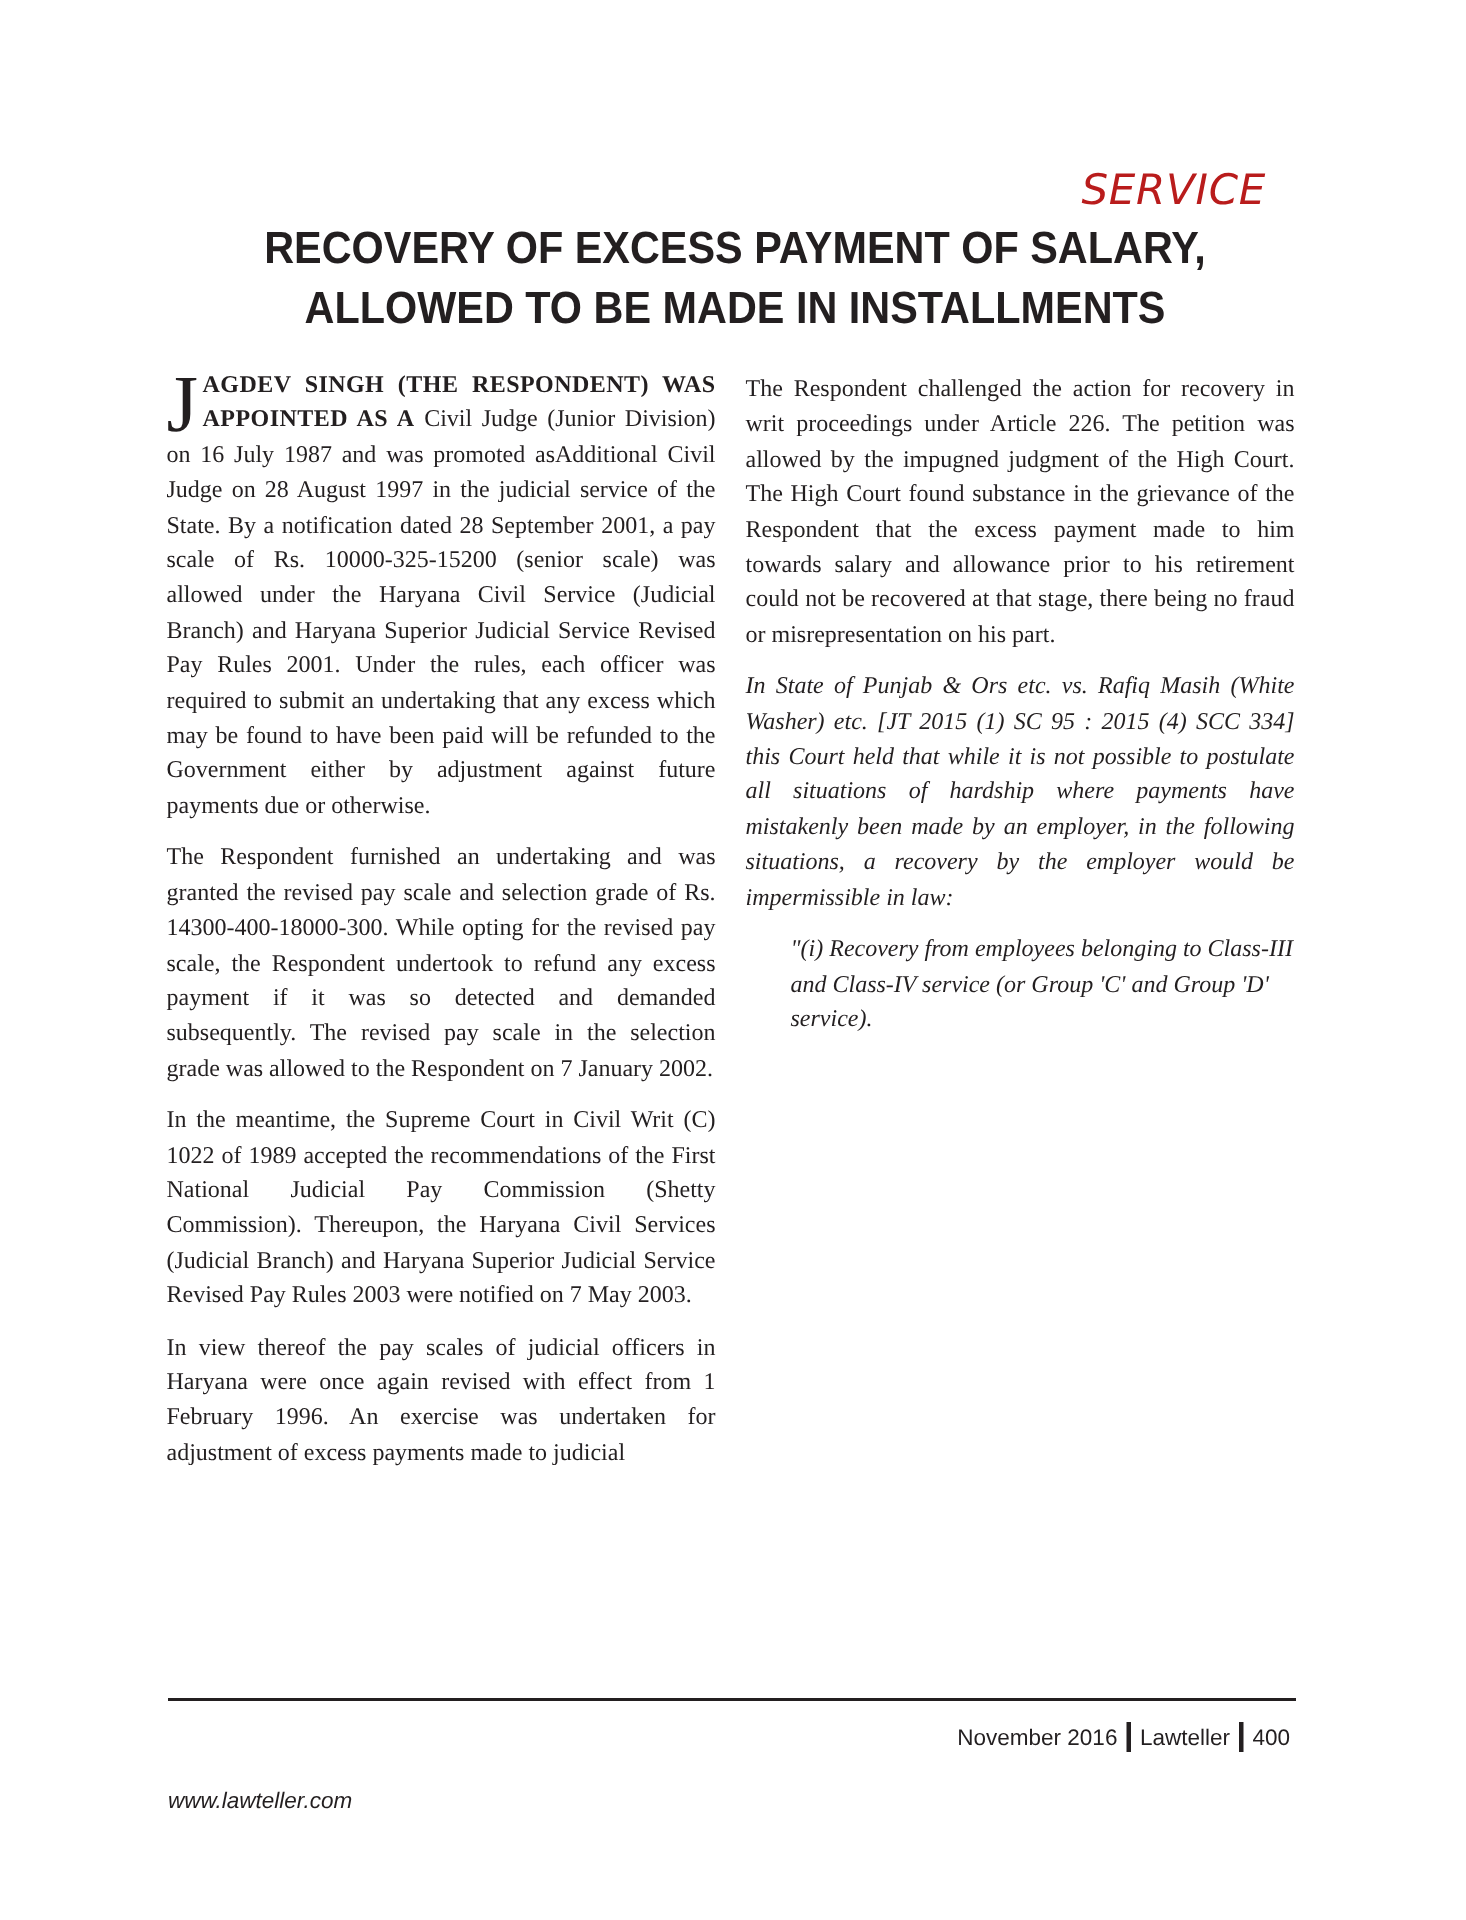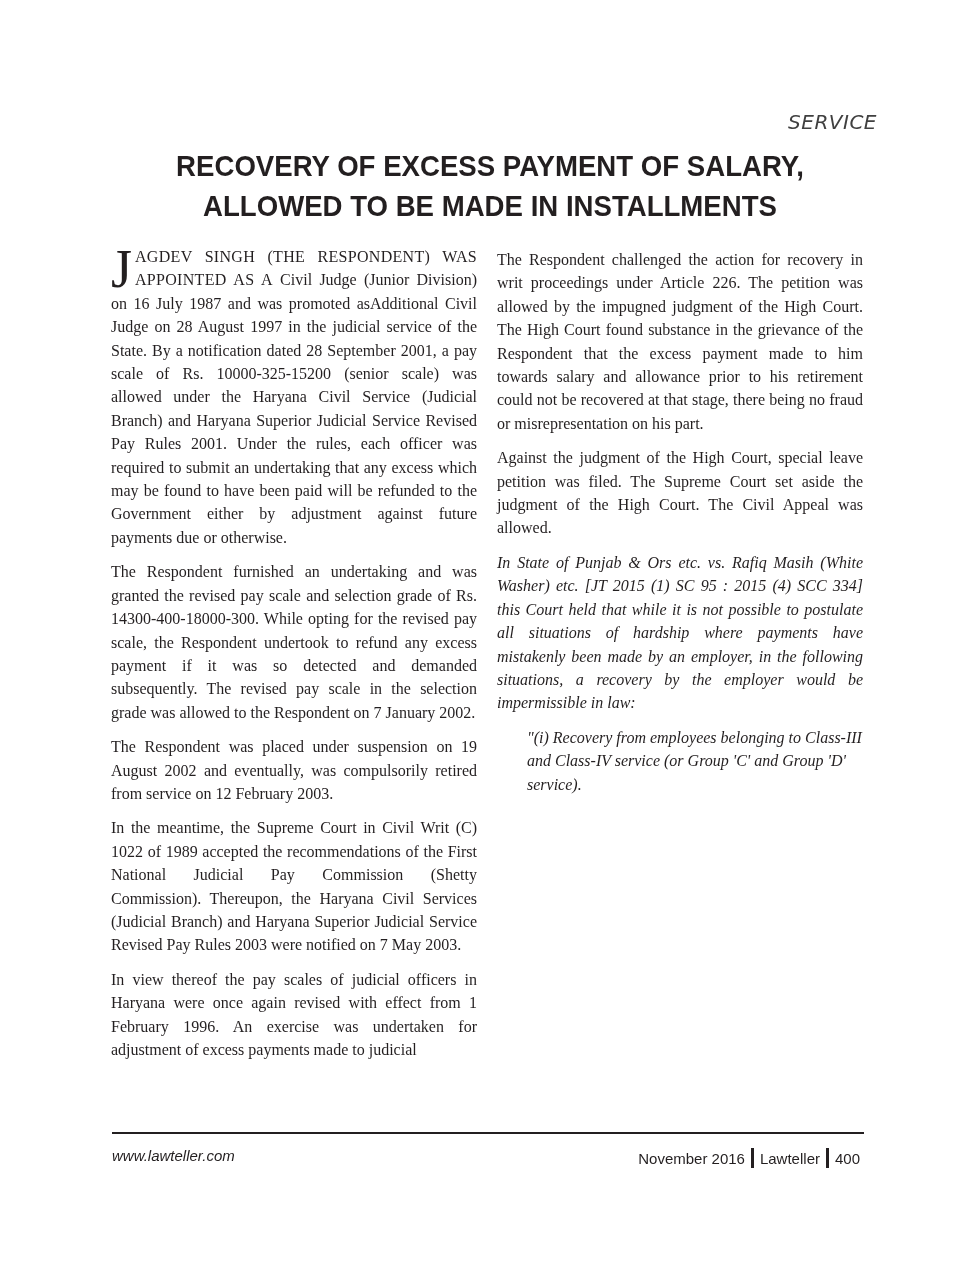--- a/index.html
+++ b/index.html
@@ -10,26 +10,26 @@
     body {
       width: 977px;
       height: 1280px;
       position: relative;
       overflow: hidden;
       color: #231f20;
     }
     .section-label {
       position: absolute;
       top: 110px;
-      right: 100px;
+      right: 133px;
       font-family: "DejaVu Sans", sans-serif;
       font-style: italic;
-      font-size: 20px;
+      font-size: 28px;
       letter-spacing: 0.5px;
-      color: #404040;
+      color: #b91c1c;
     }
     .title {
       position: absolute;
       top: 146px;
       left: 100px;
       width: 780px;
       text-align: center;
       font-family: "Liberation Sans", sans-serif;
       font-weight: bold;
       font-size: 30px;
@@ -57,20 +57,21 @@
     .dropcap-j {
       float: left;
       font-size: 54px;
       line-height: 40px;
       margin: 4px 3px 0 0;
       font-family: "Liberation Serif", serif;
     }
     .smallcaps-lead {
       text-transform: uppercase;
       letter-spacing: 0.3px;
+      font-weight: bold;
     }
     .dropcap-t {
       font-size: 34px;
       line-height: 20px;
     }
     .lead-t {
       margin-top: 14px !important;
     }
     .italic { font-style: italic; }
     .quote-list {
@@ -84,21 +85,21 @@
     .footer-rule {
       position: absolute;
       top: 1132px;
       left: 112px;
       width: 752px;
       height: 2px;
       background: #231f20;
     }
     .footer-url {
       position: absolute;
-      top: 1147px;
+      top: 1192px;
       left: 112px;
       font-family: "Liberation Sans", sans-serif;
       font-style: italic;
       font-size: 15px;
       color: #231f20;
     }
     .footer-right {
       position: absolute;
       top: 1148px;
       right: 117px;
@@ -124,28 +125,26 @@
 <div class="title">
   <span>RECOVERY OF EXCESS PAYMENT OF SALARY,</span>
   <span>ALLOWED TO BE MADE IN INSTALLMENTS</span>
 </div>
 
 <div class="column col-left">
   <p>
     <span class="dropcap-j">J</span><span class="smallcaps-lead">AGDEV SINGH (THE RESPONDENT) WAS APPOINTED AS A</span><span> Civil Judge (Junior Division) on 16 July 1987 and was promoted asAdditional Civil Judge on 28 August 1997 in the judicial service of the State. By a notification dated 28 September 2001, a pay scale of Rs. 10000-325-15200 (senior scale) was allowed under the Haryana Civil Service (Judicial Branch) and Haryana Superior Judicial Service Revised Pay Rules 2001. Under the rules, each officer was required to submit an undertaking that any excess which may be found to have been paid will be refunded to the Government either by adjustment against future payments due or otherwise.</span>
   </p>
   <p>The Respondent furnished an undertaking and was granted the revised pay scale and selection grade of Rs. 14300-400-18000-300. While opting for the revised pay scale, the Respondent undertook to refund any excess payment if it was so detected and demanded subsequently. The revised pay scale in the selection grade was allowed to the Respondent on 7 January 2002.</p>
-  <p>The Respondent was placed under suspension on 19 August 2002 and eventually, was compulsorily retired from service on 12 February 2003.</p>
   <p>In the meantime, the Supreme Court in Civil Writ (C) 1022 of 1989 accepted the recommendations of the First National Judicial Pay Commission (Shetty Commission). Thereupon, the Haryana Civil Services (Judicial Branch) and Haryana Superior Judicial Service Revised Pay Rules 2003 were notified on 7 May 2003.</p>
   <p>In view thereof the pay scales of judicial officers in Haryana were once again revised with effect from 1 February 1996. An exercise was undertaken for adjustment of excess payments made to judicial</p>
 </div>
 
 <div class="column col-right">
   <p>The Respondent challenged the action for recovery in writ proceedings under Article 226. The petition was allowed by the impugned judgment of the High Court. The High Court found substance in the grievance of the Respondent that the excess payment made to him towards salary and allowance prior to his retirement could not be recovered at that stage, there being no fraud or misrepresentation on his part.</p>
-  <p>Against the judgment of the High Court, special leave petition was filed.  The Supreme Court set aside the judgment of the High Court. The Civil Appeal was allowed.</p>
   <p class="italic">In State of Punjab &amp; Ors etc. vs. Rafiq Masih (White Washer) etc. [JT 2015 (1) SC 95 : 2015 (4) SCC 334] this Court held that while it is not possible to postulate all situations of hardship where payments have mistakenly been made by an employer, in the following situations, a recovery by the employer would be impermissible in law:</p>
   <div class="quote-list">
     <p>"(i) Recovery from employees belonging to Class-III and Class-IV service (or Group 'C' and Group 'D' service).</p>
   </div>
 </div>
 
 <div class="footer-rule"></div>
 <div class="footer-url">www.lawteller.com</div>
 <div class="footer-right">
   <span>November 2016</span>

